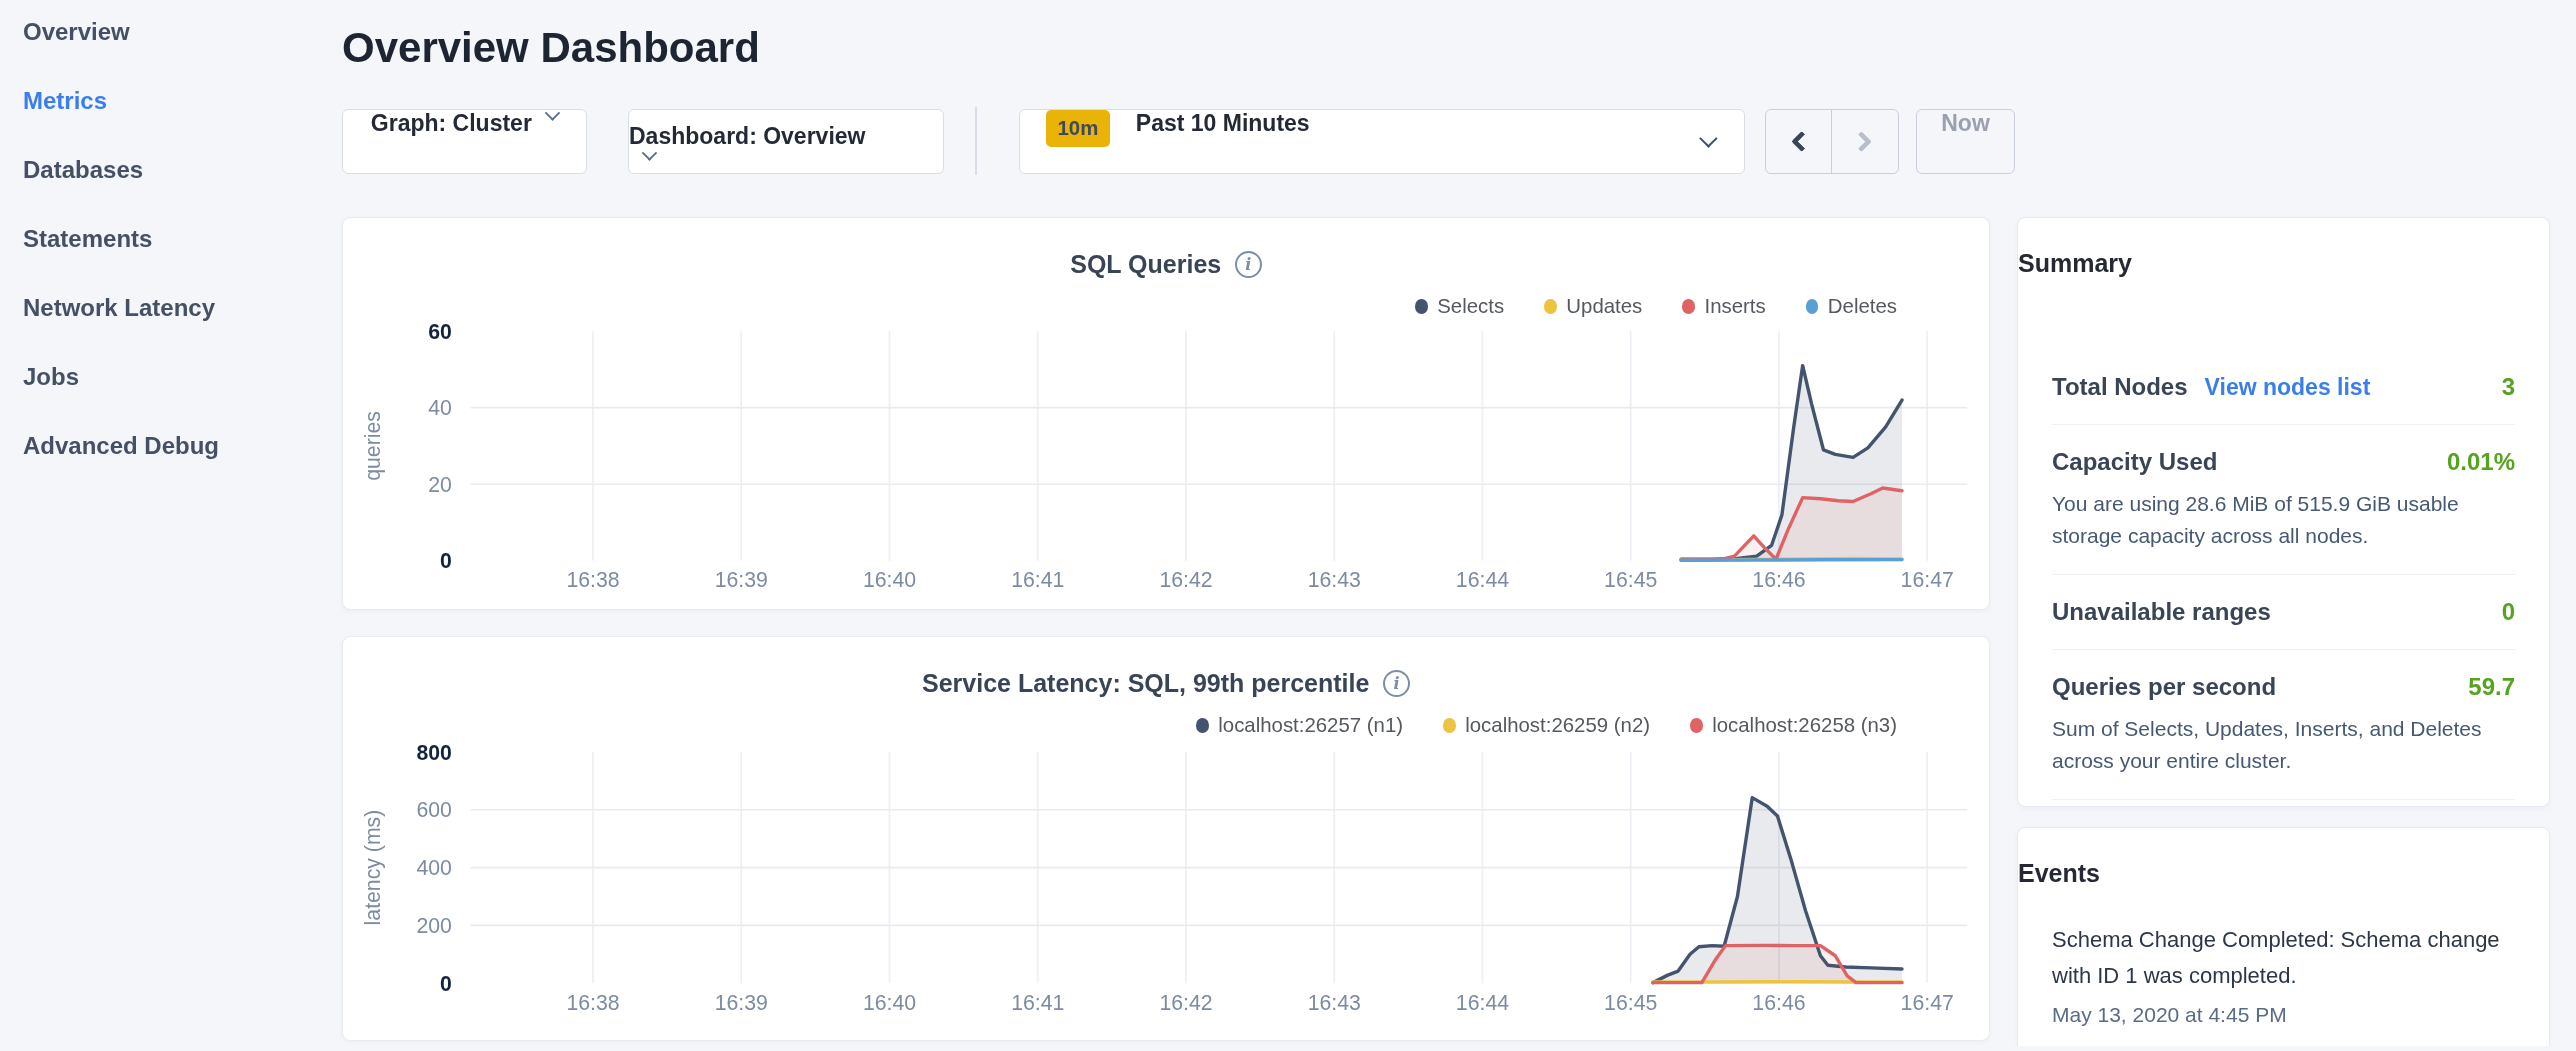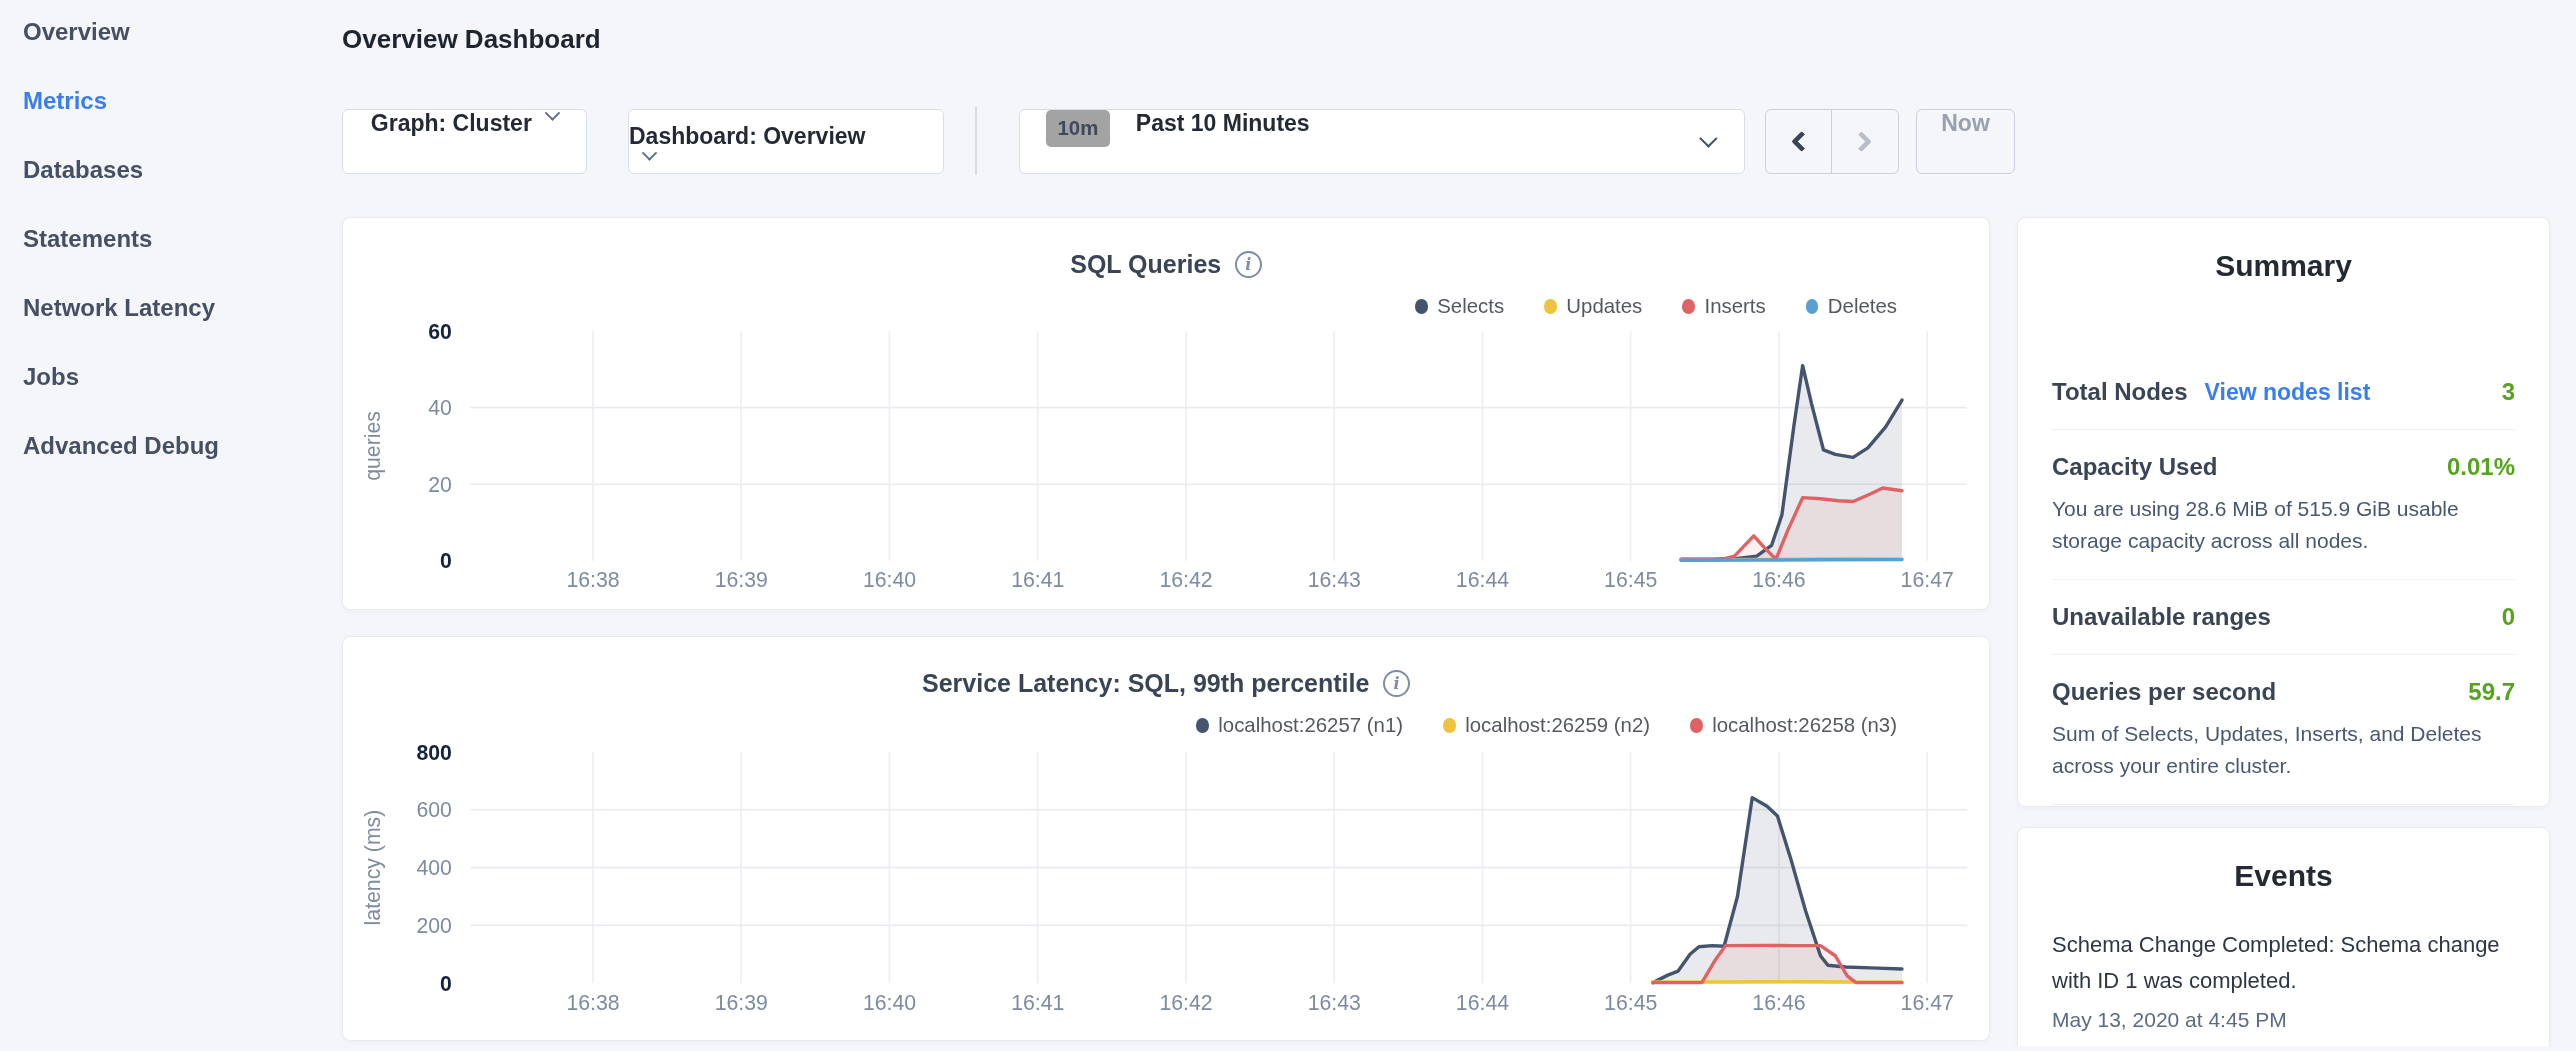--- a/index.html
+++ b/index.html
@@ -6,30 +6,30 @@
   html,body { background:#f5f6fa; }
   body { font-family:"Liberation Sans", sans-serif; }
   .app { position:relative; width:2576px; height:1046px; background:#f5f6fa; overflow:hidden; }
 
   
   .sidebar { position:absolute; left:23px; top:17px; width:306px; }
   .side-item { font-size:24px; font-weight:600; color:#455064; line-height:29px; margin-bottom:40px; cursor:pointer; }
   .side-item.active { color:#3a7ded; font-weight:700; }
 
   
-  .page-title { position:absolute; left:342px; top:24px; font-size:26px; font-weight:600; color:#1e2532; }
+  .page-title { position:absolute; left:342px; top:24px; font-size:42px; font-weight:600; color:#1e2532; }
   .btnbox { position:absolute; top:109px; height:65px; background:#fff; border:1.7px solid #d9dde5; border-radius:6px;
             display:flex; align-items:flex-start; justify-content:center; font-size:23px; font-weight:700; color:#242a35; cursor:pointer; }
   #dd-graph { left:342px; width:245px; }
   #dd-dashboard { left:628px; width:316px;flex-direction:column; }
   .chev-down { display:inline-block; width:11px; height:11px; border-right:2.6px solid #59708d; border-bottom:2.6px solid #59708d;
                transform:rotate(45deg) translate(-1.7px,-1.7px); margin-left:15.3px; }
   .toolbar-divider { position:absolute; left:975px; top:107px; width:1.7px; height:68px; background:#d9dce4; }
   #time-picker { left:1019px; width:726px; justify-content:flex-start; padding:0 25.5px; }
-  .time-badge { background:#a3a3a3; border-radius:5.1px; padding:6.8px 12px; font-size:20.4px; font-weight:700; color:#3f495c; }
+  .time-badge { background:#eab308; border-radius:5.1px; padding:6.8px 12px; font-size:20.4px; font-weight:700; color:#3f495c; }
   .time-label { margin-left:25.5px; font-size:23px; font-weight:700; color:#242a35; }
   .picker-chev { position:absolute; right:29px; width:12.8px; height:12.8px; border-right:2.1px solid #3f4f66; border-bottom:2.1px solid #3f4f66;
                  transform:rotate(45deg); top:22px; }
   #arrow-group { left:1765px; width:134px; padding:0; background:transparent; border-color:#c9cfdd; }
   .arrow-cell { width:50%; height:100%; display:flex; align-items:center; justify-content:center; cursor:pointer; }
   .arrow-cell:first-child { border-right:1.7px solid #c9cfdd; }
   .chevL { width:15.3px; height:15.3px; border-left:5.1px solid #3b4558; border-bottom:5.1px solid #3b4558; border-radius:2.6px; transform:rotate(45deg); margin-left:6.8px; }
   .chevR { width:15.3px; height:15.3px; border-right:5.1px solid #b9bfca; border-bottom:5.1px solid #b9bfca; border-radius:2.6px; transform:rotate(-45deg); margin-right:6.8px; }
   #now-btn { left:1916px; width:99px; background:transparent; border-color:#c9cfdd; color:#9aa1ae; }
 
@@ -46,21 +46,21 @@
                display:flex; align-items:center; justify-content:center; font:italic 700 16px "DejaVu Serif", serif; }
   .info-icon::after { content:"i"; }
   .legend { position:absolute; top:77px; right:92px; display:flex; align-items:center; gap:40px; }
   .legend-item { display:flex; align-items:center; gap:9.4px; }
   .legend-dot { width:12.8px; height:14.5px; border-radius:50%; }
   .legend-label { font-size:20.4px; color:#55595f; }
   .chart-svg { position:absolute; left:0; top:0; }
   svg text { font-family:"Liberation Sans", sans-serif; }
 
   
-  .panel-title { text-align:center; font-size:30px; font-weight:700; color:#242933; margin-top:31px; }
+  .panel-title { text-align:left; font-size:25px; font-weight:700; color:#242933; margin-top:31px; }
   .srows { margin:29px 34px 0 34px; }
   .srow { padding:23px 0; }
   .srow + .srow { border-top:1.7px solid #eef0f4; }
   .srow-top { display:flex; align-items:baseline; }
   .slabel { font-size:24px; font-weight:700; color:#394455; }
   .slink { font-size:23px; font-weight:600; color:#3a7ded; margin-left:17px; cursor:pointer; text-decoration:none;margin-top:44px; }
   .sval { margin-left:auto; font-size:24px; font-weight:700; color:#55a31e; }
   .sdesc { font-size:21px; color:#475872; line-height:1.5; margin-top:12px; }
   .events-body { margin:34px 34px 0 34px; }
   .event-text { font-size:22px; color:#2c3647; line-height:1.65; }

